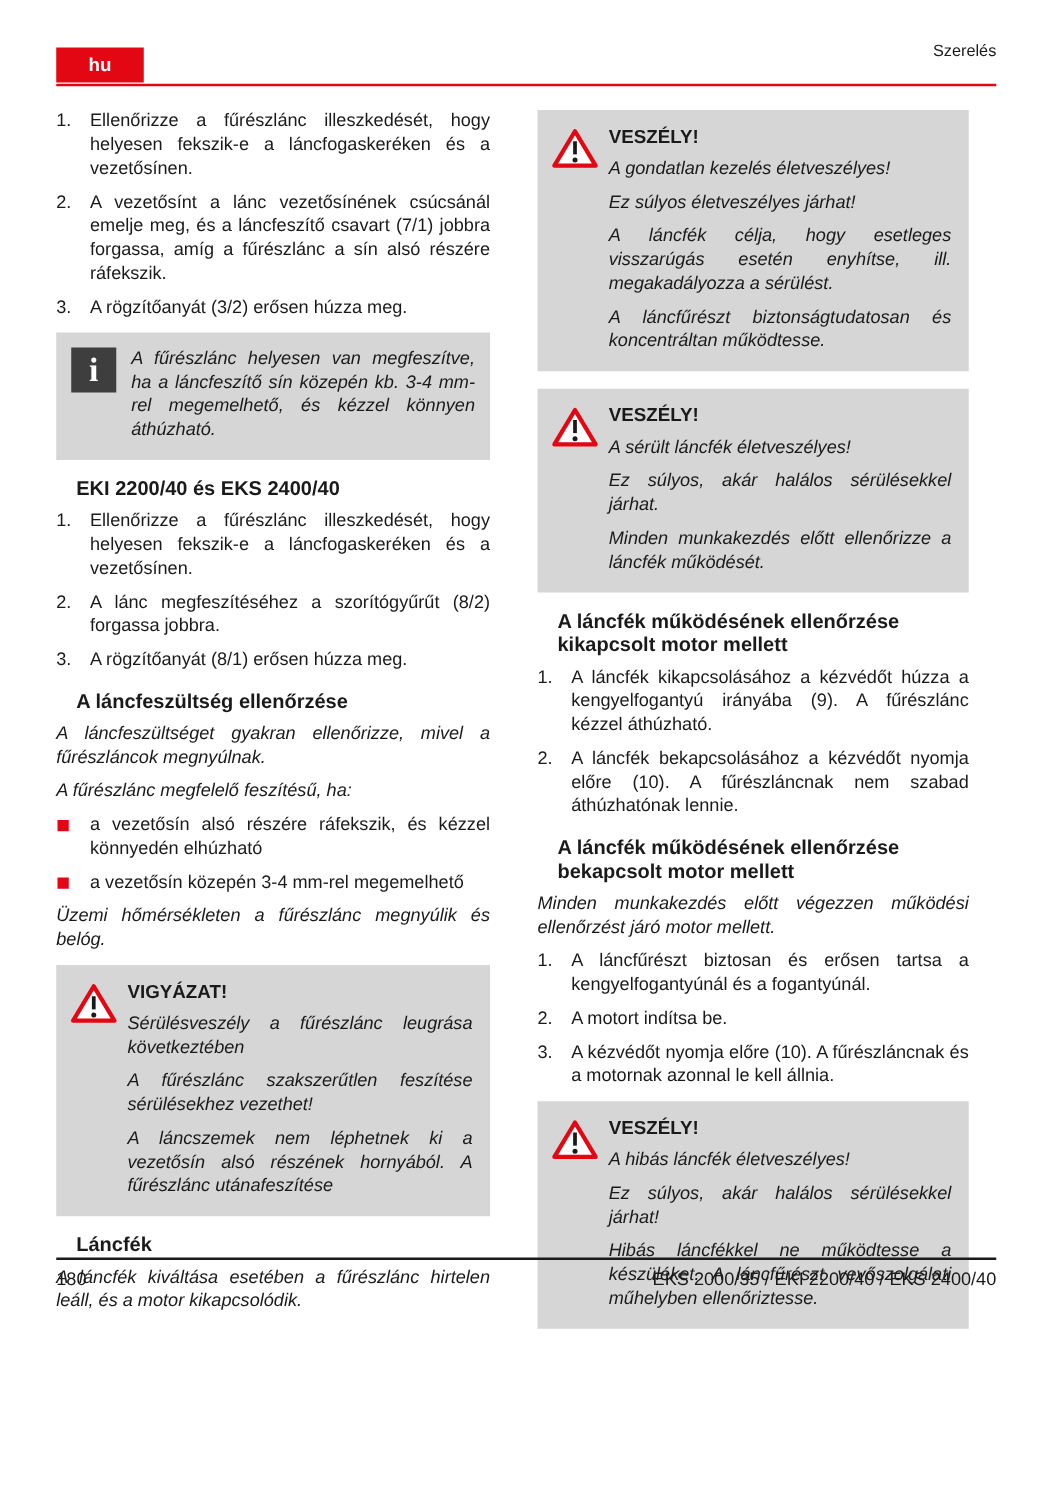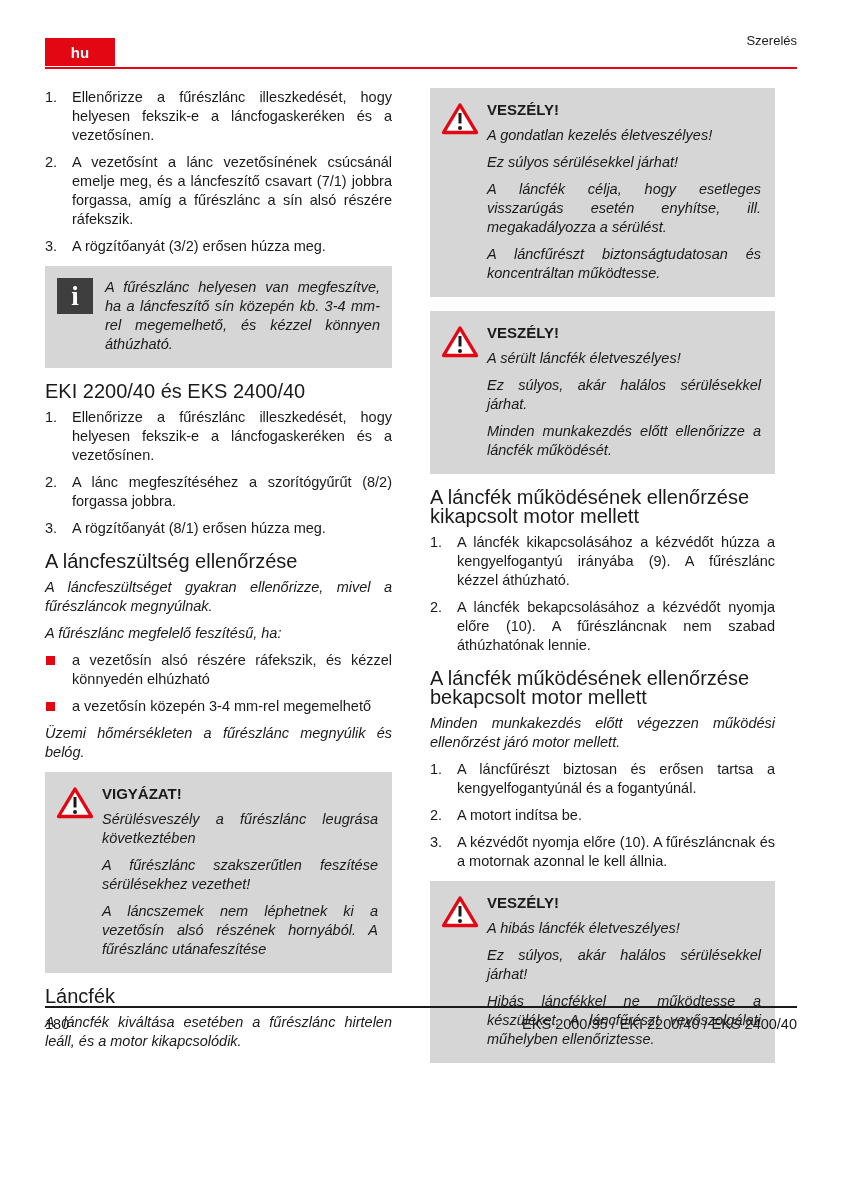--- a/index.html
+++ b/index.html
@@ -11,21 +11,21 @@
   .content{position:absolute;top:88px;left:45px;width:752px;display:flex;gap:38px;font-size:14.5px;line-height:19px;}
   .col-left{width:347px;}
   .col-right{width:345px;}
   p{margin:0 0 8px 0;text-align:justify;font-style:italic;}
   .steps{list-style:none;margin:0 0 4px 0;padding:0;counter-reset:step;}
   .steps li{counter-increment:step;position:relative;padding-left:27px;margin-bottom:8px;text-align:justify;}
   .steps li::before{content:counter(step) ".";position:absolute;left:0;top:0;}
   .bullets{list-style:none;margin:0 0 4px 0;padding:0;}
   .bullets li{position:relative;padding-left:27px;margin-bottom:8px;text-align:justify;}
   .bullets li::before{content:"";position:absolute;left:1px;top:5px;width:9px;height:9px;background:#e30613;}
-  h3{font-size:20px;line-height:19px;margin:14px 0 7px 0;font-weight:normal;}
+  h3{font-size:16px;line-height:19px;margin:14px 0 7px 16px;font-weight:bold;}
   .box{background:#d6d6d6;margin:10px 0 14px 0;}
   .warn-box{position:relative;padding:12px 14px 6px 57px;}
   .warn-icon{position:absolute;left:11px;top:14px;width:38px;height:34px;}
   .warn-title{font-weight:bold;font-size:15px;display:block;margin-bottom:7px;}
   .info-box{position:relative;padding:12px 12px 6px 60px;}
   .info-icon{position:absolute;left:12px;top:12px;width:36px;height:36px;background:#3e3e3e;color:#ffffff;font-family:"Liberation Serif",serif;font-weight:bold;font-size:27px;display:flex;align-items:center;justify-content:center;}
   .footer{position:absolute;left:45px;width:752px;bottom:36px;border-top:2px solid #1a1a1a;display:flex;justify-content:space-between;padding-top:8px;font-size:14.5px;}
 </style>
 </head>
 <body>
@@ -95,21 +95,21 @@
       <div class="box warn-box" style="margin-top:0;">
         <span class="warn-icon">
           <svg viewBox="0 0 38 34" width="38" height="34" aria-hidden="true">
             <path d="M19 3 L35.5 30.5 L2.5 30.5 Z" fill="#ffffff" stroke="#e30613" stroke-width="3.4" stroke-linejoin="round"></path>
             <rect x="17.5" y="11" width="3" height="10.5" fill="#1a1a1a"></rect>
             <circle cx="19" cy="26" r="2" fill="#1a1a1a"></circle>
           </svg>
         </span>
         <span class="warn-title">VESZÉLY!</span>
         <p>A gondatlan kezelés életveszélyes!</p>
-        <p>Ez súlyos sérülésekkel járhat!</p>
+        <p>Ez súlyos életveszélyes járhat!</p>
         <p>A láncfék célja, hogy esetleges visszarúgás esetén enyhítse, ill. megakadályozza a sérülést.</p>
         <p>A láncfűrészt biztonságtudatosan és koncentráltan működtesse.</p>
       </div>
 
       <div class="box warn-box">
         <span class="warn-icon">
           <svg viewBox="0 0 38 34" width="38" height="34" aria-hidden="true">
             <path d="M19 3 L35.5 30.5 L2.5 30.5 Z" fill="#ffffff" stroke="#e30613" stroke-width="3.4" stroke-linejoin="round"></path>
             <rect x="17.5" y="11" width="3" height="10.5" fill="#1a1a1a"></rect>
             <circle cx="19" cy="26" r="2" fill="#1a1a1a"></circle>

